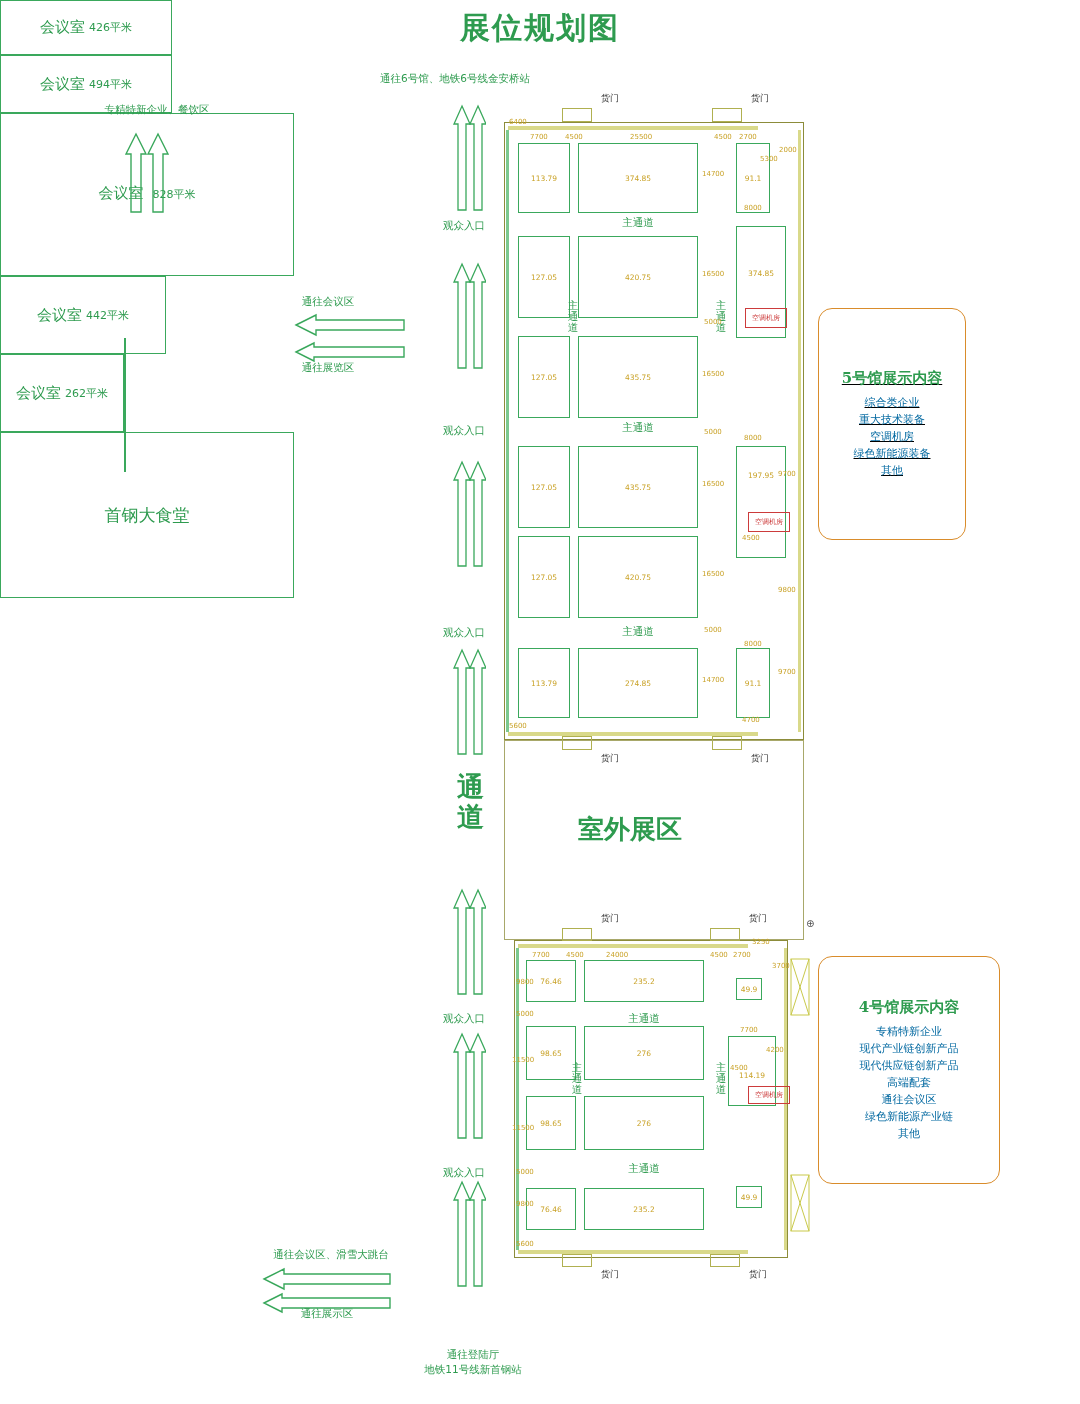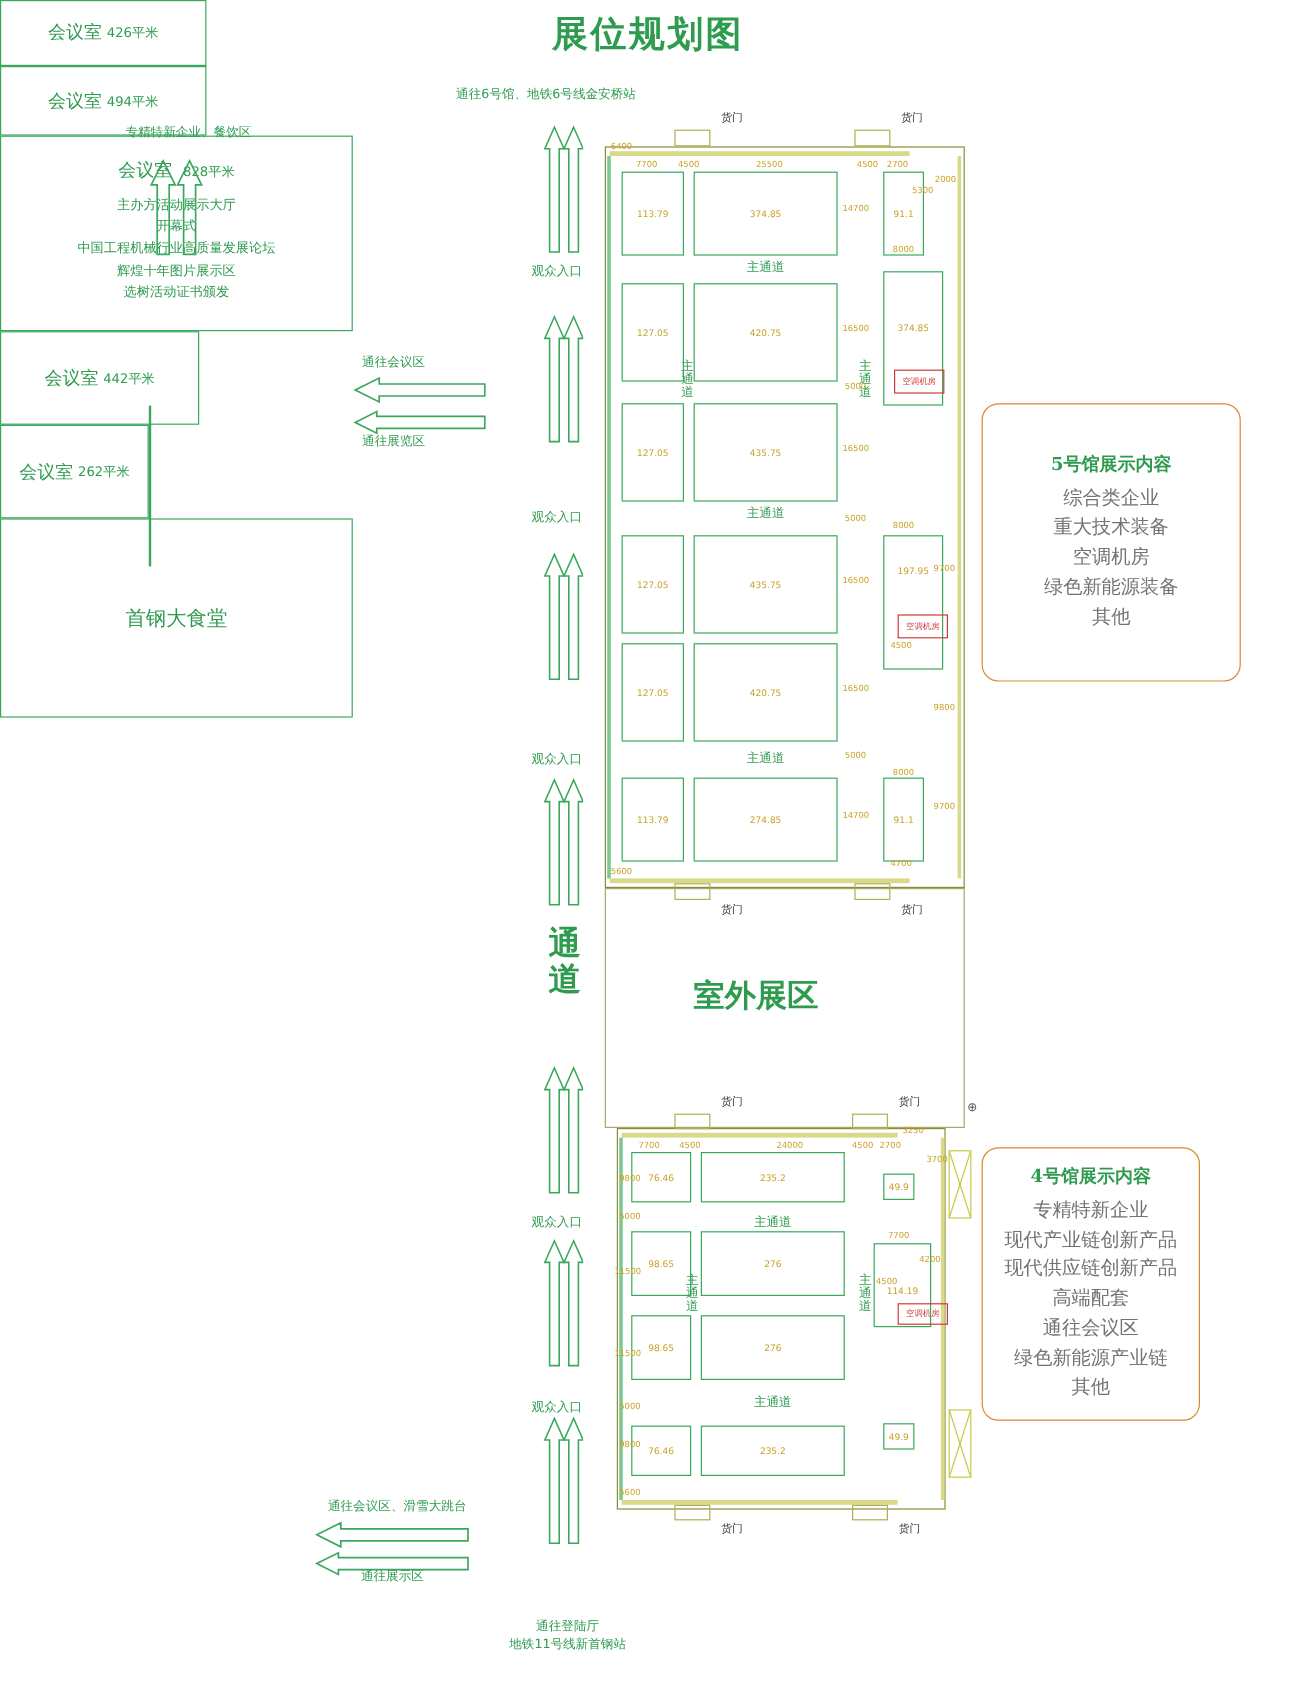--- a/index.html
+++ b/index.html
@@ -20,21 +20,21 @@
   .corridor{position:absolute;color:#2e9b4f;font-size:10.5px;text-align:center;}
   .vcorridor{position:absolute;color:#2e9b4f;font-size:10.5px;width:14px;line-height:1.05;text-align:center;}
   .door{position:absolute;color:#333;font-size:9px;text-align:center;width:34px;margin-left:35px;}
   .entr{position:absolute;color:#2e9b4f;font-size:10.5px;white-space:nowrap;}
   .outline{position:absolute;border:1.5px solid #8c8c3a;box-sizing:border-box;}
   .ylw{position:absolute;background:#d9d98a;}
   .grn{position:absolute;background:#7dc98f;}
   
   .panel{position:absolute;border:1.6px solid #d98c2b;border-radius:14px;box-sizing:border-box;display:flex;flex-direction:column;align-items:center;justify-content:center;}
   .panel .h{color:#2e9b4f;font-size:15px;font-weight:bold;margin-bottom:6px;font-family:"DejaVu Serif","Liberation Serif",serif;}
-  .panel .r{color:#737373;font-size:16px;line-height:1.55;font-family:"DejaVu Serif","Liberation Serif",serif;}
+  .panel .r{color:#0369a1;font-size:11px;line-height:1.55;font-family:"DejaVu Serif","Liberation Serif",serif;}
   
   .arrowset{position:absolute;}
   
   .ac{position:absolute;border:1.2px solid #cc3b3b;box-sizing:border-box;display:flex;align-items:center;justify-content:center;}
   .ac span{color:#cc3b3b;font-size:7px;}
   .note{position:absolute;color:#2e9b4f;font-size:10.5px;text-align:center;}
   .bigv{position:absolute;color:#2e9b4f;font-size:27px;font-weight:bold;line-height:1.12;text-align:center;width:40px;font-family:"DejaVu Serif","Liberation Serif",serif;}
   .outdoor{position:absolute;color:#2e9b4f;font-size:26px;font-weight:bold;font-family:"DejaVu Serif","Liberation Serif",serif;}
 </style>
 </head>
@@ -76,27 +76,20 @@
   <span class="lbl-sm" style="margin-left:4px;">426平米</span>
 </div>
 <div class="box ctr" style="left:124px;top:338px;width:172px;height:58px;">
   <span class="lbl">会议室</span>
   <span class="lbl-sm" style="margin-left:4px;">494平米</span>
 </div>
 <div class="box col" style="left:124px;top:472px;width:294px;height:163px;">
   <div style="margin-top:-4px;">
     <span class="lbl">会议室</span>
     <span class="lbl-sm" style="margin-left:4px;">828平米</span>
-  </div>
-  <div class="lbl-sm" style="margin-top:10px;line-height:1.65;">
-    <div>主办方活动展示大厅</div>
-    <div>开幕式</div>
-    <div>中国工程机械行业高质量发展论坛</div>
-    <div>辉煌十年图片展示区</div>
-    <div>选树活动证书颁发</div>
   </div>
 </div>
 
 <div class="abs" style="left:124px;top:338px;width:1.6px;height:134px;background:#3aa85c;"></div>
 
 <div class="box ctr" style="left:128px;top:660px;width:166px;height:78px;">
   <span class="lbl">会议室</span>
   <span class="lbl-sm" style="margin-left:4px;">442平米</span>
 </div>
 <div class="box ctr" style="left:294px;top:660px;width:124px;height:78px;">
@@ -247,21 +240,21 @@
 <div class="abs dim" style="left:760px;top:155px;">5300</div>
 <div class="abs dim" style="left:744px;top:204px;">8000</div>
 <div class="abs dim" style="left:744px;top:434px;">8000</div>
 <div class="abs dim" style="left:778px;top:470px;">9700</div>
 <div class="abs dim" style="left:742px;top:534px;">4500</div>
 <div class="abs dim" style="left:778px;top:586px;">9800</div>
 <div class="abs dim" style="left:744px;top:640px;">8000</div>
 <div class="abs dim" style="left:778px;top:668px;">9700</div>
 <div class="abs dim" style="left:742px;top:716px;">4700</div>
 
-<div class="panel" style="left:818px;top:336px;width:216px;height:232px;">
+<div class="panel" style="left:818px;top:308px;width:148px;height:232px;text-decoration:underline;">
   <div class="h">5号馆展示内容</div>
   <div class="r">综合类企业</div>
   <div class="r">重大技术装备</div>
   <div class="r">空调机房</div>
   <div class="r">绿色新能源装备</div>
   <div class="r">其他</div>
 </div>
 
 <div class="outline" style="left:504px;top:740px;width:300px;height:200px;border-color:#a8a86a;"></div>
 <div class="outdoor" style="left:578px;top:812px;">室外展区</div>
@@ -276,21 +269,21 @@
 <div class="door" style="left:706px;top:912px;">货门</div>
 <div class="door" style="left:558px;top:1268px;">货门</div>
 <div class="door" style="left:706px;top:1268px;">货门</div>
 <div class="abs" style="left:562px;top:928px;width:30px;height:13px;border:1.3px solid #b0b050;box-sizing:border-box;"></div>
 <div class="abs" style="left:710px;top:928px;width:30px;height:13px;border:1.3px solid #b0b050;box-sizing:border-box;"></div>
 <div class="abs" style="left:562px;top:1254px;width:30px;height:13px;border:1.3px solid #b0b050;box-sizing:border-box;"></div>
 <div class="abs" style="left:710px;top:1254px;width:30px;height:13px;border:1.3px solid #b0b050;box-sizing:border-box;"></div>
 
 <div class="abs dim" style="left:532px;top:951px;">7700</div>
 <div class="abs dim" style="left:566px;top:951px;">4500</div>
-<div class="abs dim" style="left:647px;top:951px;">24000</div>
+<div class="abs dim" style="left:606px;top:951px;">24000</div>
 <div class="abs dim" style="left:710px;top:951px;">4500</div>
 <div class="abs dim" style="left:733px;top:951px;">2700</div>
 <div class="abs dim" style="left:752px;top:938px;">3250</div>
 
 <div class="cell" style="left:526px;top:960px;width:50px;height:42px;">
     <span>76.46</span>
   </div>
 <div class="cell" style="left:526px;top:1026px;width:50px;height:54px;">
     <span>98.65</span>
   </div>

